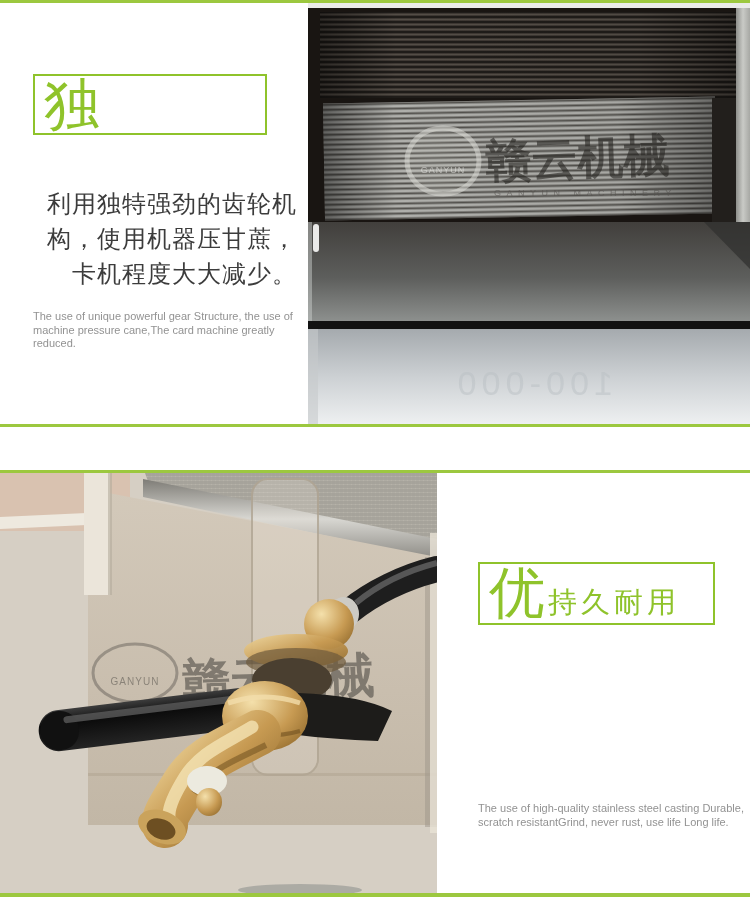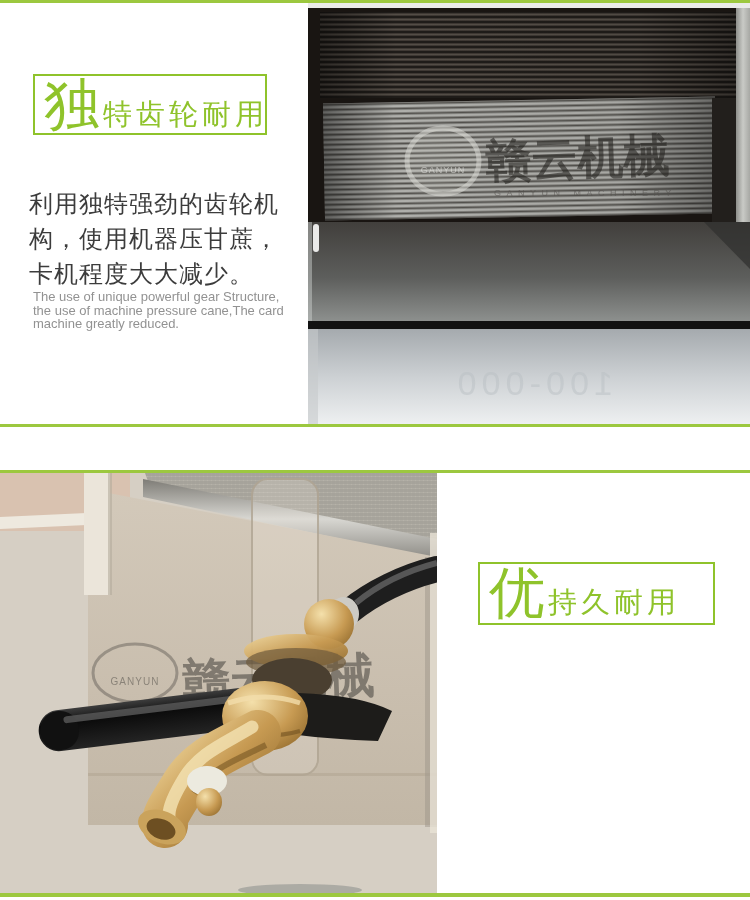--- a/index.html
+++ b/index.html
@@ -6,24 +6,24 @@
   .page{position:relative;width:750px;height:900px;background:#ffffff;overflow:hidden;
         font-family:"Liberation Sans","DejaVu Sans",sans-serif;}
   .green-line{position:absolute;left:0;width:750px;background:#9cc83f;}
   
   .tb{position:absolute;box-sizing:border-box;border:2px solid #8fc32b;color:#8fc32b;
       display:flex;align-items:baseline;padding:0 9px;white-space:nowrap;background:#fff;}
   .tb .lead{font-size:56px;line-height:57px;font-weight:400;}
   .tb .rest{font-size:29px;letter-spacing:4px;margin-left:3px;font-weight:400;}
   
   .cn{position:absolute;color:#3c3c3c;font-weight:500;}
-  .cn1{left:29px;top:186px;width:268px;font-size:24px;line-height:35px;letter-spacing:1px;}
+  .cn1{left:29px;top:186px;width:268px;font-size:24px;line-height:35px;letter-spacing:1px;text-align:right;}
   .cn2{left:476px;top:664px;width:266px;font-size:25px;line-height:37px;letter-spacing:0.5px;}
   .en{position:absolute;color:#929292;}
-  .en1{left:33px;top:290px;width:264px;font-size:13px;line-height:13.5px;}
+  .en1{left:33px;top:310px;width:264px;font-size:11px;line-height:13.5px;}
   .en2{left:478px;top:801px;width:270px;font-size:11px;line-height:14px;}
   .photo{position:absolute;display:block;}
 </style>
 </head>
 <body>
 
 <div class="page">
 
   <svg class="photo" style="left:308px;top:3px;" width="442" height="421" viewBox="0 0 442 421">
     <defs>
@@ -89,21 +89,20 @@
     <rect x="0" y="318" width="442" height="8" fill="#121212"></rect>
     <g>
       <rect x="0" y="326" width="442" height="95" fill="url(#chuteG)"></rect>
       <rect x="0" y="326" width="10" height="95" fill="#c6cacb" opacity="0.6"></rect>
       <text transform="translate(305,392) scale(-1.7,1.7)" font-size="20" letter-spacing="3" fill="#b9bfc4" fill-opacity="0.5">100-000</text>
     </g>
   </svg>
 
   <div class="tb" style="left:33px;top:74px;width:234px;height:61px;">
     <span class="lead">独</span>
-    <span class="rest">特齿轮耐用</span>
   </div>
   <div class="cn cn1">利用独特强劲的齿轮机构，使用机器压甘蔗，卡机程度大大减少。</div>
   <div class="en en1">The use of unique powerful gear  Structure, the use of machine pressure cane,The card machine greatly reduced.</div>
 
   <svg class="photo" style="left:0;top:473px;" width="437" height="420" viewBox="0 0 437 420">
     <defs>
       <pattern id="meshP" width="4" height="4" patternUnits="userSpaceOnUse">
         <rect width="4" height="4" fill="#b6b2a9"></rect>
         <path d="M0 0H4M0 2H4" stroke="#8f8b82" stroke-width="0.7"></path>
         <path d="M0 0V4M2 0V4" stroke="#a39f96" stroke-width="0.7"></path>
@@ -194,19 +193,20 @@
       <ellipse cx="209" cy="329" rx="13" ry="14" fill="url(#brassBall)"></ellipse>
     </g>
 
     <ellipse cx="300" cy="417" rx="62" ry="6" fill="#7b7f7e" opacity="0.45"></ellipse>
   </svg>
 
   <div class="tb" style="left:478px;top:562px;width:237px;height:63px;">
     <span class="lead">优</span>
     <span class="rest">持久耐用</span>
   </div>
+  <div class="en en2">The use of high-quality stainless steel casting Durable, scratch resistantGrind, never rust, use life Long life.</div>
 
   <div class="green-line" style="top:0;height:3px;"></div>
   <div class="green-line" style="top:424px;height:3px;"></div>
   <div class="green-line" style="top:470px;height:3px;"></div>
   <div class="green-line" style="top:893px;height:4px;"></div>
 
 </div>
 
 </body></html>

